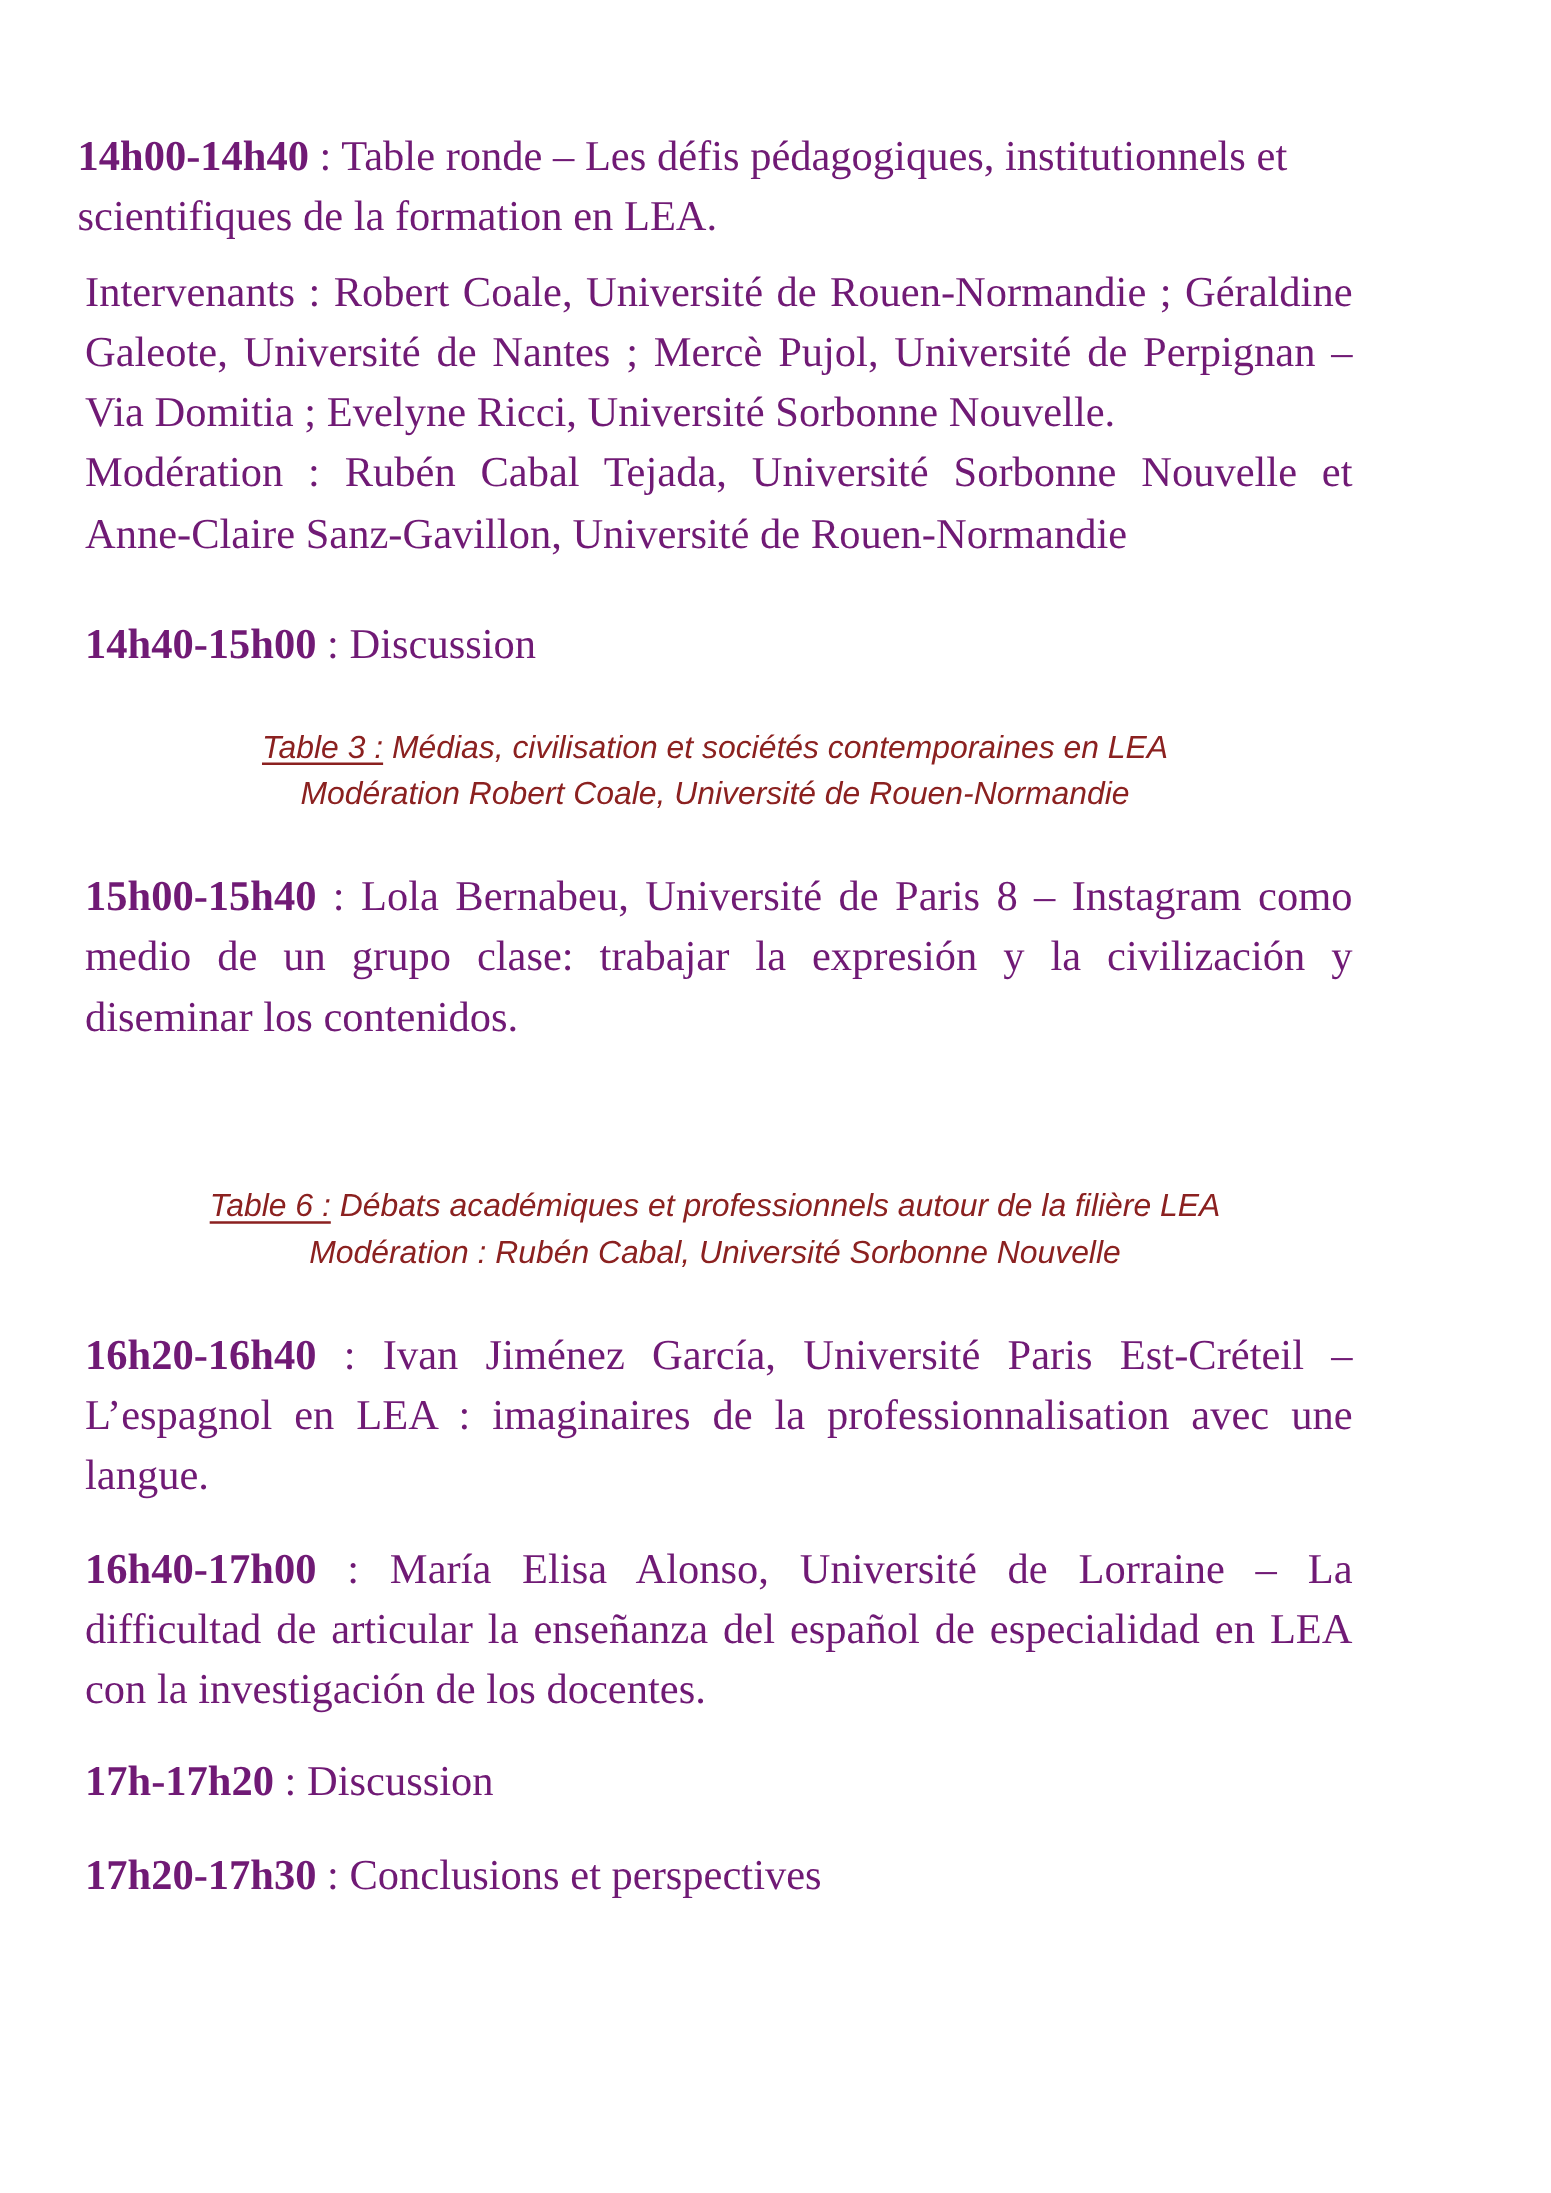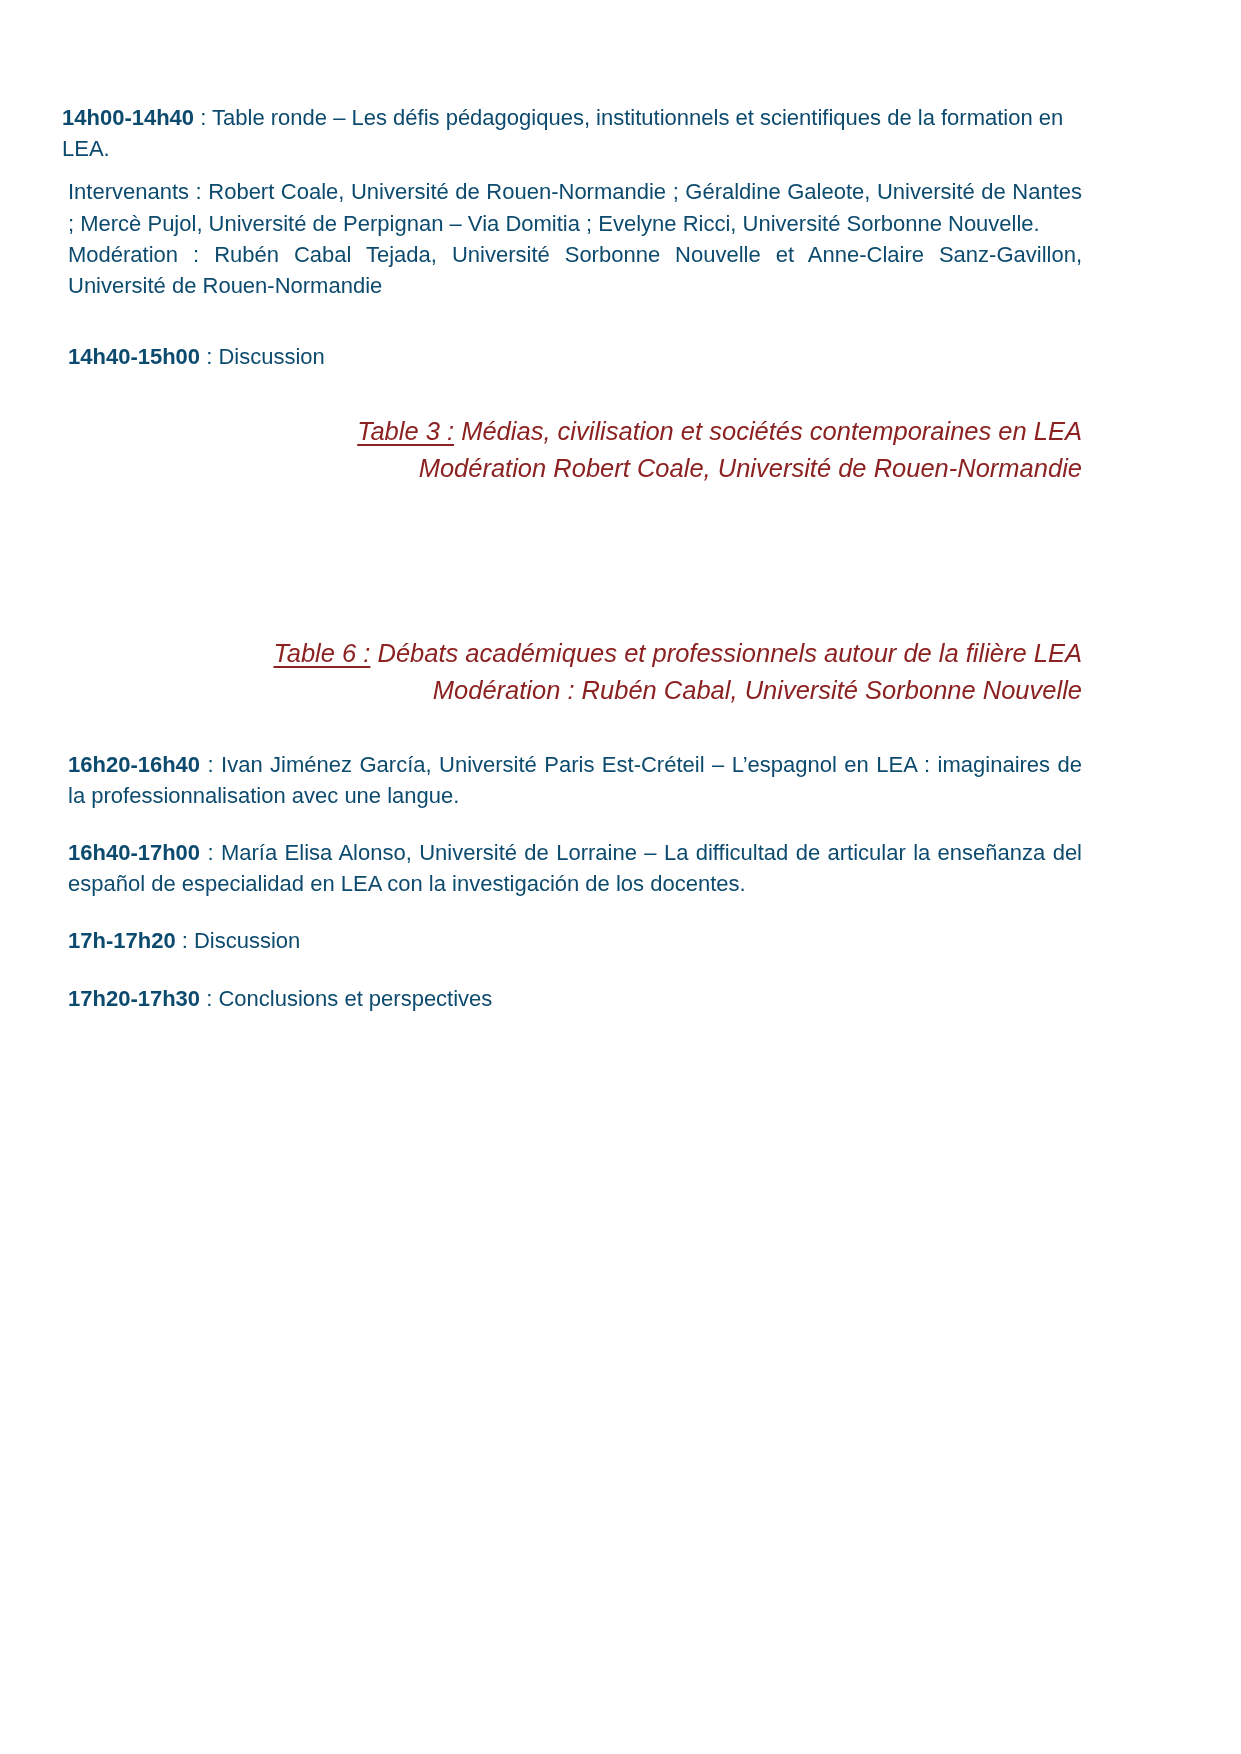--- a/index.html
+++ b/index.html
@@ -18,24 +18,24 @@
   }
   .content {
     position: absolute;
     left: 62px;
     top: 102px;
     width: 1020px;
   }
 
   
   .para {
-    font-family: Liberation Sans, sans-serif;
-    font-size: 22px;
+    font-family: Liberation Serif, serif;
+    font-size: 34px;
     line-height: 1.42;
-    color: #0c4a6e;
+    color: #701a75;
     text-align: justify;
     text-justify: inter-word;
     margin: 0;
   }
   .para .time {
     font-weight: bold;
   }
   .para.nojust {
     text-align: left;
   }
@@ -51,21 +51,21 @@
   }
 
   
   .table-head {
     font-family: "Liberation Sans", sans-serif;
     font-style: italic;
     font-size: 25.5px;
     line-height: 1.45;
     color: #8B2120;
     margin: 0;
-    text-align: right;
+    text-align: center;
   }
   .table-head .label {
     text-decoration: underline;
     text-underline-offset: 4px;
   }
   .table-head .mod {
     display: block;
   }
 
   
@@ -92,20 +92,21 @@
 
     <div class="gap-lg"></div>
 
     <div class="table-head">
       <span class="label">Table 3 :</span><span> Médias, civilisation et sociétés contemporaines en LEA</span>
       <span class="mod">Modération Robert Coale, Université de Rouen-Normandie</span>
     </div>
 
     <div class="gap-lg"></div>
 
+    <p class="para block-indent"><span class="time">15h00-15h40</span><span> : </span><span>Lola Bernabeu, Université de Paris 8 – Instagram como medio de un grupo clase: trabajar la expresión y la civilización y diseminar los contenidos.</span></p>
 
     <div class="gap-md"></div>
 
 
     <div class="gap-md"></div>
 
 
     <div class="gap-xl"></div>
 
     <div class="table-head">

